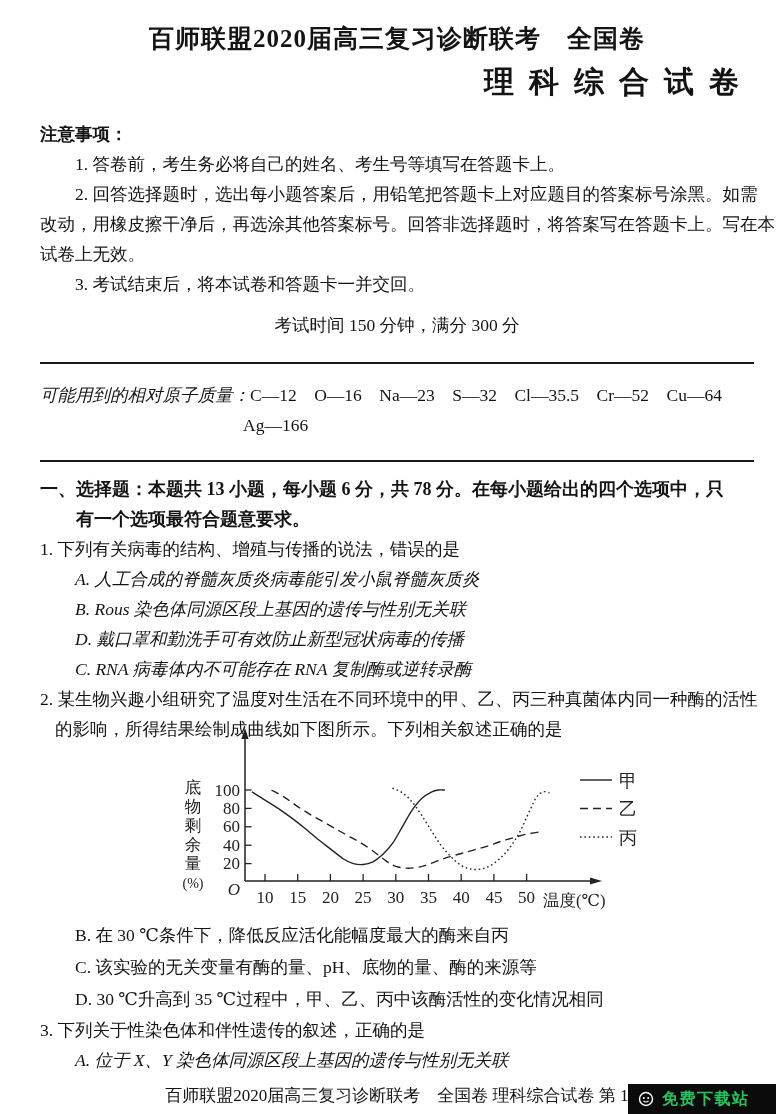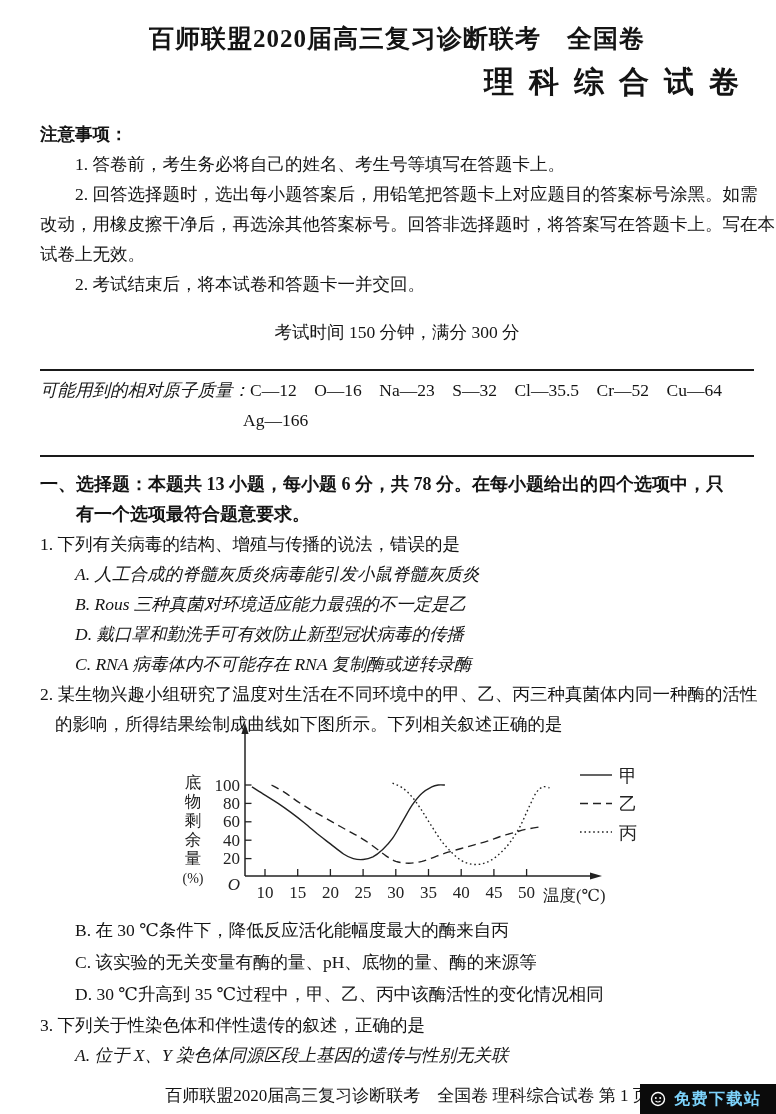--- a/index.html
+++ b/index.html
@@ -17,78 +17,78 @@
     margin:22px 0 0;text-align:center;
     font-size:25px;font-weight:bold;letter-spacing:1px;line-height:33px;
   }
   .subtitle{
     margin:6px 0 16px;text-align:right;
     font-size:30px;font-weight:bold;letter-spacing:15px;text-indent:15px;line-height:42px;
   }
   .bold{font-weight:bold;}
   .ind{text-indent:2em;}
   .ind2{padding-left:2em;}
-  .center{text-align:center;margin-top:18px;}
+  .center{text-align:center;margin-top:11px;}
   .rule{border:none;border-top:2px solid #1a1a1a;margin:22px 0 0;}
   .rule2{border:none;border-top:2px solid #1a1a1a;margin:20px 0 0;}
-  .atomic-line1{margin-top:4px;}
+  .atomic-line1{margin-top:16px;}
   .kai{font-style:italic;}
   .atomic-line2{padding-left:203px;}
   .sec{line-height:30px;font-size:18px;}
   .sec1{margin-top:12px;}
   .opt{padding-left:35px;font-style:italic;}
   .opt2{padding-left:35px;line-height:32px;}
   .stem2{padding-left:15px;}
   .chart-wrap{margin:-17px 0 0 110px;height:192px;}
   .footer{
     position:absolute;left:120px;right:10px;bottom:8px;
     text-align:center;font-size:17px;white-space:nowrap;line-height:20px;
   }
   .watermark{
-    position:absolute;right:0;bottom:0;width:136px;height:30px;
-    background:#0b0b0b;color:#7dd3fc;display:flex;align-items:center;
+    position:absolute;right:0;bottom:0;width:148px;height:30px;
+    background:#0b0b0b;color:#22c55e;display:flex;align-items:center;
     gap:7px;padding-left:9px;box-sizing:border-box;
     font-family:"Liberation Sans","DejaVu Sans",sans-serif;
     font-size:16px;font-weight:bold;letter-spacing:1.5px;
   }
 </style>
 </head>
 <body>
 
 <div class="page">
   <div class="content">
 
     <h1 class="title">百师联盟2020届高三复习诊断联考　全国卷</h1>
     <h2 class="subtitle">理科综合试卷</h2>
 
     <div>
       <p class="bold">注意事项：</p>
       <p class="ind">1. 答卷前，考生务必将自己的姓名、考生号等填写在答题卡上。</p>
       <p class="ind">2. 回答选择题时，选出每小题答案后，用铅笔把答题卡上对应题目的答案标号涂黑。如需</p>
       <p>改动，用橡皮擦干净后，再选涂其他答案标号。回答非选择题时，将答案写在答题卡上。写在本</p>
       <p>试卷上无效。</p>
-      <p class="ind">2. 考试结束后，将本试卷和答题卡一并交回。</p>
+      <p class="ind">3. 考试结束后，将本试卷和答题卡一并交回。</p>
       <p class="center">考试时间 150 分钟，满分 300 分</p>
     </div>
 
     <hr class="rule">
 
     <div>
       <p class="atomic-line1"><span class="kai">可能用到的相对原子质量：</span><span>C—12　O—16　Na—23　S—32　Cl—35.5　Cr—52　Cu—64</span></p>
       <p class="atomic-line2">Ag—166</p>
     </div>
 
     <hr class="rule2">
 
     <p class="bold sec sec1">一、选择题：本题共 13 小题，每小题 6 分，共 78 分。在每小题给出的四个选项中，只</p>
     <p class="bold sec ind2">有一个选项最符合题意要求。</p>
 
     <p>1. 下列有关病毒的结构、增殖与传播的说法，错误的是</p>
     <p class="opt">A. 人工合成的脊髓灰质炎病毒能引发小鼠脊髓灰质炎</p>
-    <p class="opt">B. Rous 三种真菌对环境适应能力最强的不一定是乙</p>
+    <p class="opt">B. Rous 染色体同源区段上基因的遗传与性别无关联</p>
     <p class="opt">D. 戴口罩和勤洗手可有效防止新型冠状病毒的传播</p>
     <p class="opt">C. RNA 病毒体内不可能存在 RNA 复制酶或逆转录酶</p>
 
     <p>2. 某生物兴趣小组研究了温度对生活在不同环境中的甲、乙、丙三种真菌体内同一种酶的活性</p>
     <p class="stem2">的影响，所得结果绘制成曲线如下图所示。下列相关叙述正确的是</p>
 
     <div class="chart-wrap"><svg width="520" height="192" viewBox="0 0 520 192" xmlns="http://www.w3.org/2000/svg">
           <line x1="95" y1="6" x2="95" y2="154" stroke="#222222" stroke-width="1.5"></line>
           <polygon points="95,1 91.4,12 98.6,12" fill="#222222"></polygon>
           <line x1="95" y1="154" x2="444" y2="154" stroke="#222222" stroke-width="1.5"></line>

